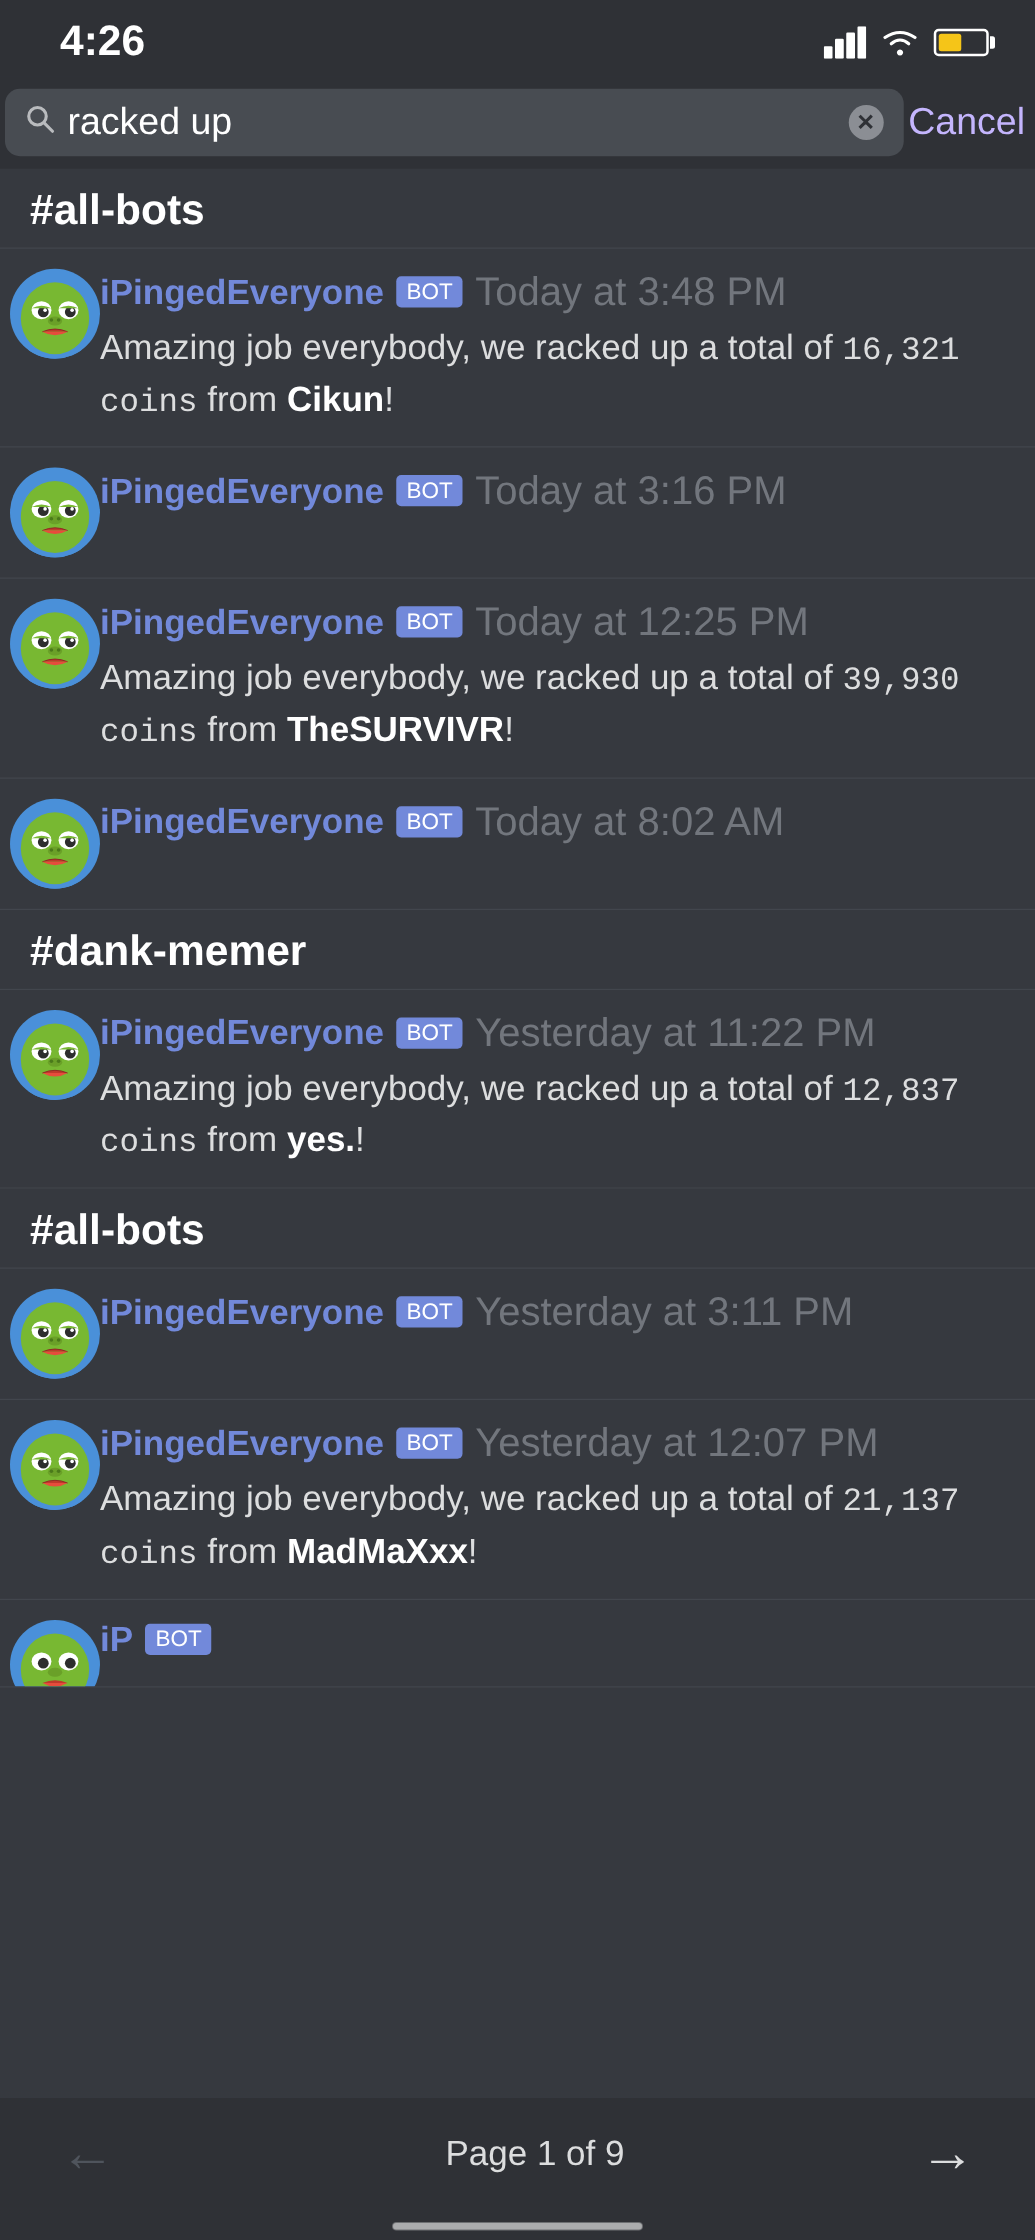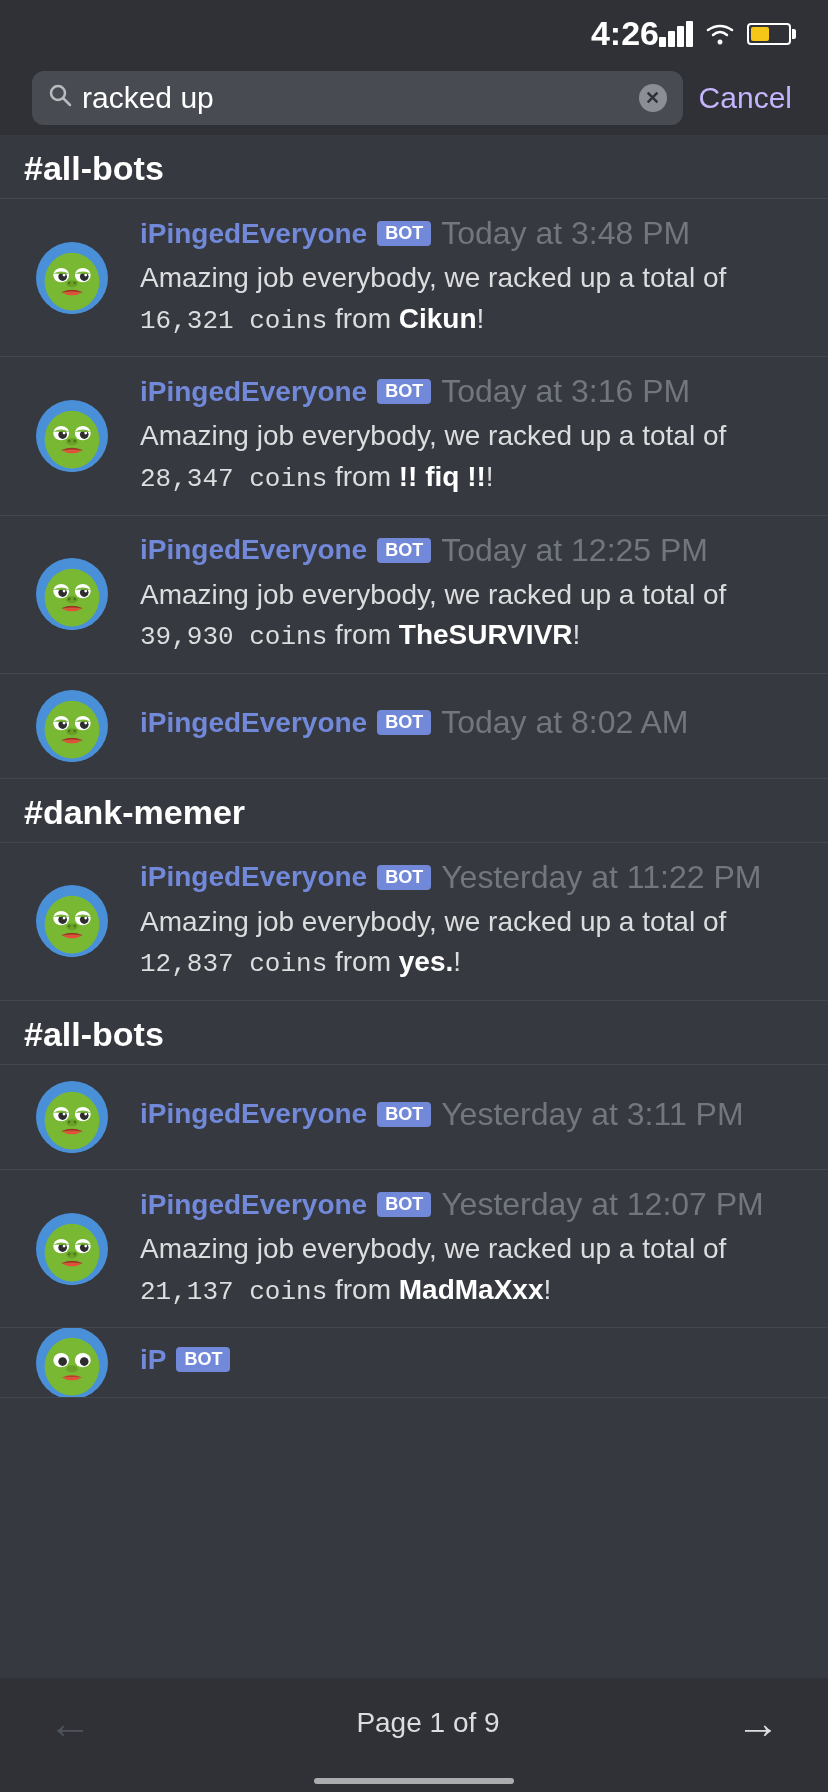--- a/index.html
+++ b/index.html
@@ -10,21 +10,21 @@
       background-color: #36393f;
       font-family: -apple-system, BlinkMacSystemFont, 'Helvetica Neue', Arial, sans-serif;
       color: #dcddde;
       position: relative;
       overflow-x: hidden;
     }
 
     
     .status-bar {
       display: flex;
-      justify-content: flex-end;
+      justify-content: space-between;
       align-items: center;
       padding: 14px 32px 8px 48px;
       background-color: #2f3136;
     }
     .status-time {
       font-size: 34px;
       font-weight: 600;
       color: #ffffff;
     }
     .status-icons {
@@ -58,23 +58,22 @@
       width: 50%;
       height: 100%;
       background: #f5c518;
       border-radius: 2px;
     }
 
     
     .search-bar {
       display: flex;
       align-items: center;
-      padding: 10px 32px;
+      padding: 10px 4px;
       background-color: #2f3136;
-      gap: 12px;
     }
     .search-input-wrapper {
       flex: 1;
       display: flex;
       align-items: center;
       background-color: #484c52;
       border-radius: 12px;
       padding: 10px 16px;
       gap: 10px;
     }
@@ -127,23 +126,23 @@
     
     .divider {
       height: 1px;
       background-color: #42464d;
       margin: 0 0 0 0;
     }
 
     
     .message-item {
       display: flex;
-      align-items: center;
-      padding: 16px 36px;
-      gap: 32px;
+      align-items: flex-start;
+      padding: 16px 8px;
+      gap: 0;
       border-bottom: 1px solid #42464d;
     }
 
     
     .avatar {
       width: 72px;
       height: 72px;
       border-radius: 50%;
       flex-shrink: 0;
       overflow: hidden;
@@ -169,21 +168,21 @@
     }
     .username {
       font-size: 28px;
       font-weight: 600;
       color: #7289da;
     }
     .bot-badge {
       background-color: #7289da;
       color: #ffffff;
       font-size: 18px;
-      font-weight: 700;
+      font-weight: 400;
       padding: 2px 8px;
       border-radius: 4px;
     }
     .timestamp {
       font-size: 32px;
       color: #72767d;
     }
     .message-text {
       font-size: 28px;
       color: #dcddde;
@@ -355,23 +354,20 @@
         <path d="M24 44 Q35 38 46 44" fill="#78b832"></path>
         <path d="M54 44 Q65 38 76 44" fill="#78b832"></path>
       </svg>
     </div>
     <div class="message-content">
       <div class="message-header">
         <span class="username">iPingedEveryone</span>
         <span class="bot-badge">BOT</span>
         <span class="timestamp">Today at 3:16 PM</span>
       </div>
-      <div class="message-text">
-        Amazing job everybody, we racked up a total of <span class="mono">28,347 coins</span> from <span class="bold">!! fiq !!</span>!
-      </div>
     </div>
   </div>
 
   <div class="message-item">
     <div class="avatar">
       <svg class="pepe-svg" viewBox="0 0 100 100" xmlns="http://www.w3.org/2000/svg">
         <ellipse cx="50" cy="92" rx="30" ry="18" fill="#4a90d9"></ellipse>
         <ellipse cx="50" cy="55" rx="38" ry="40" fill="#78b832"></ellipse>
         <ellipse cx="35" cy="46" rx="11" ry="10" fill="white"></ellipse>
         <ellipse cx="65" cy="46" rx="11" ry="10" fill="white"></ellipse>

